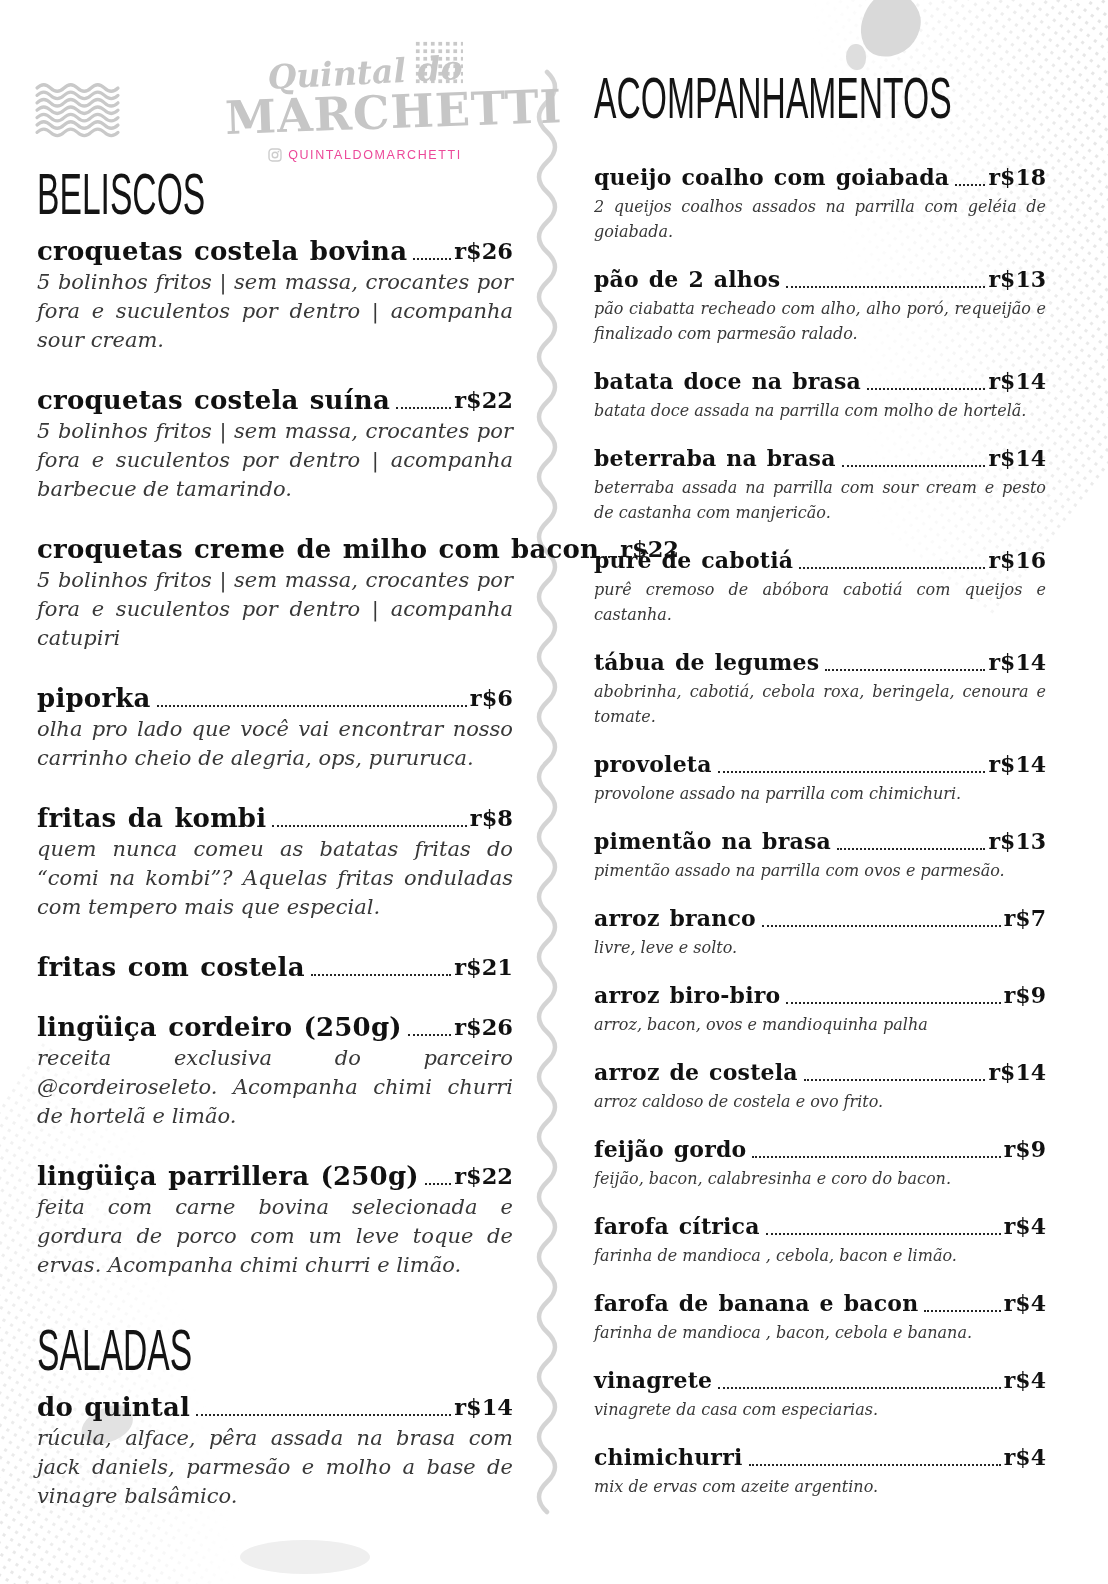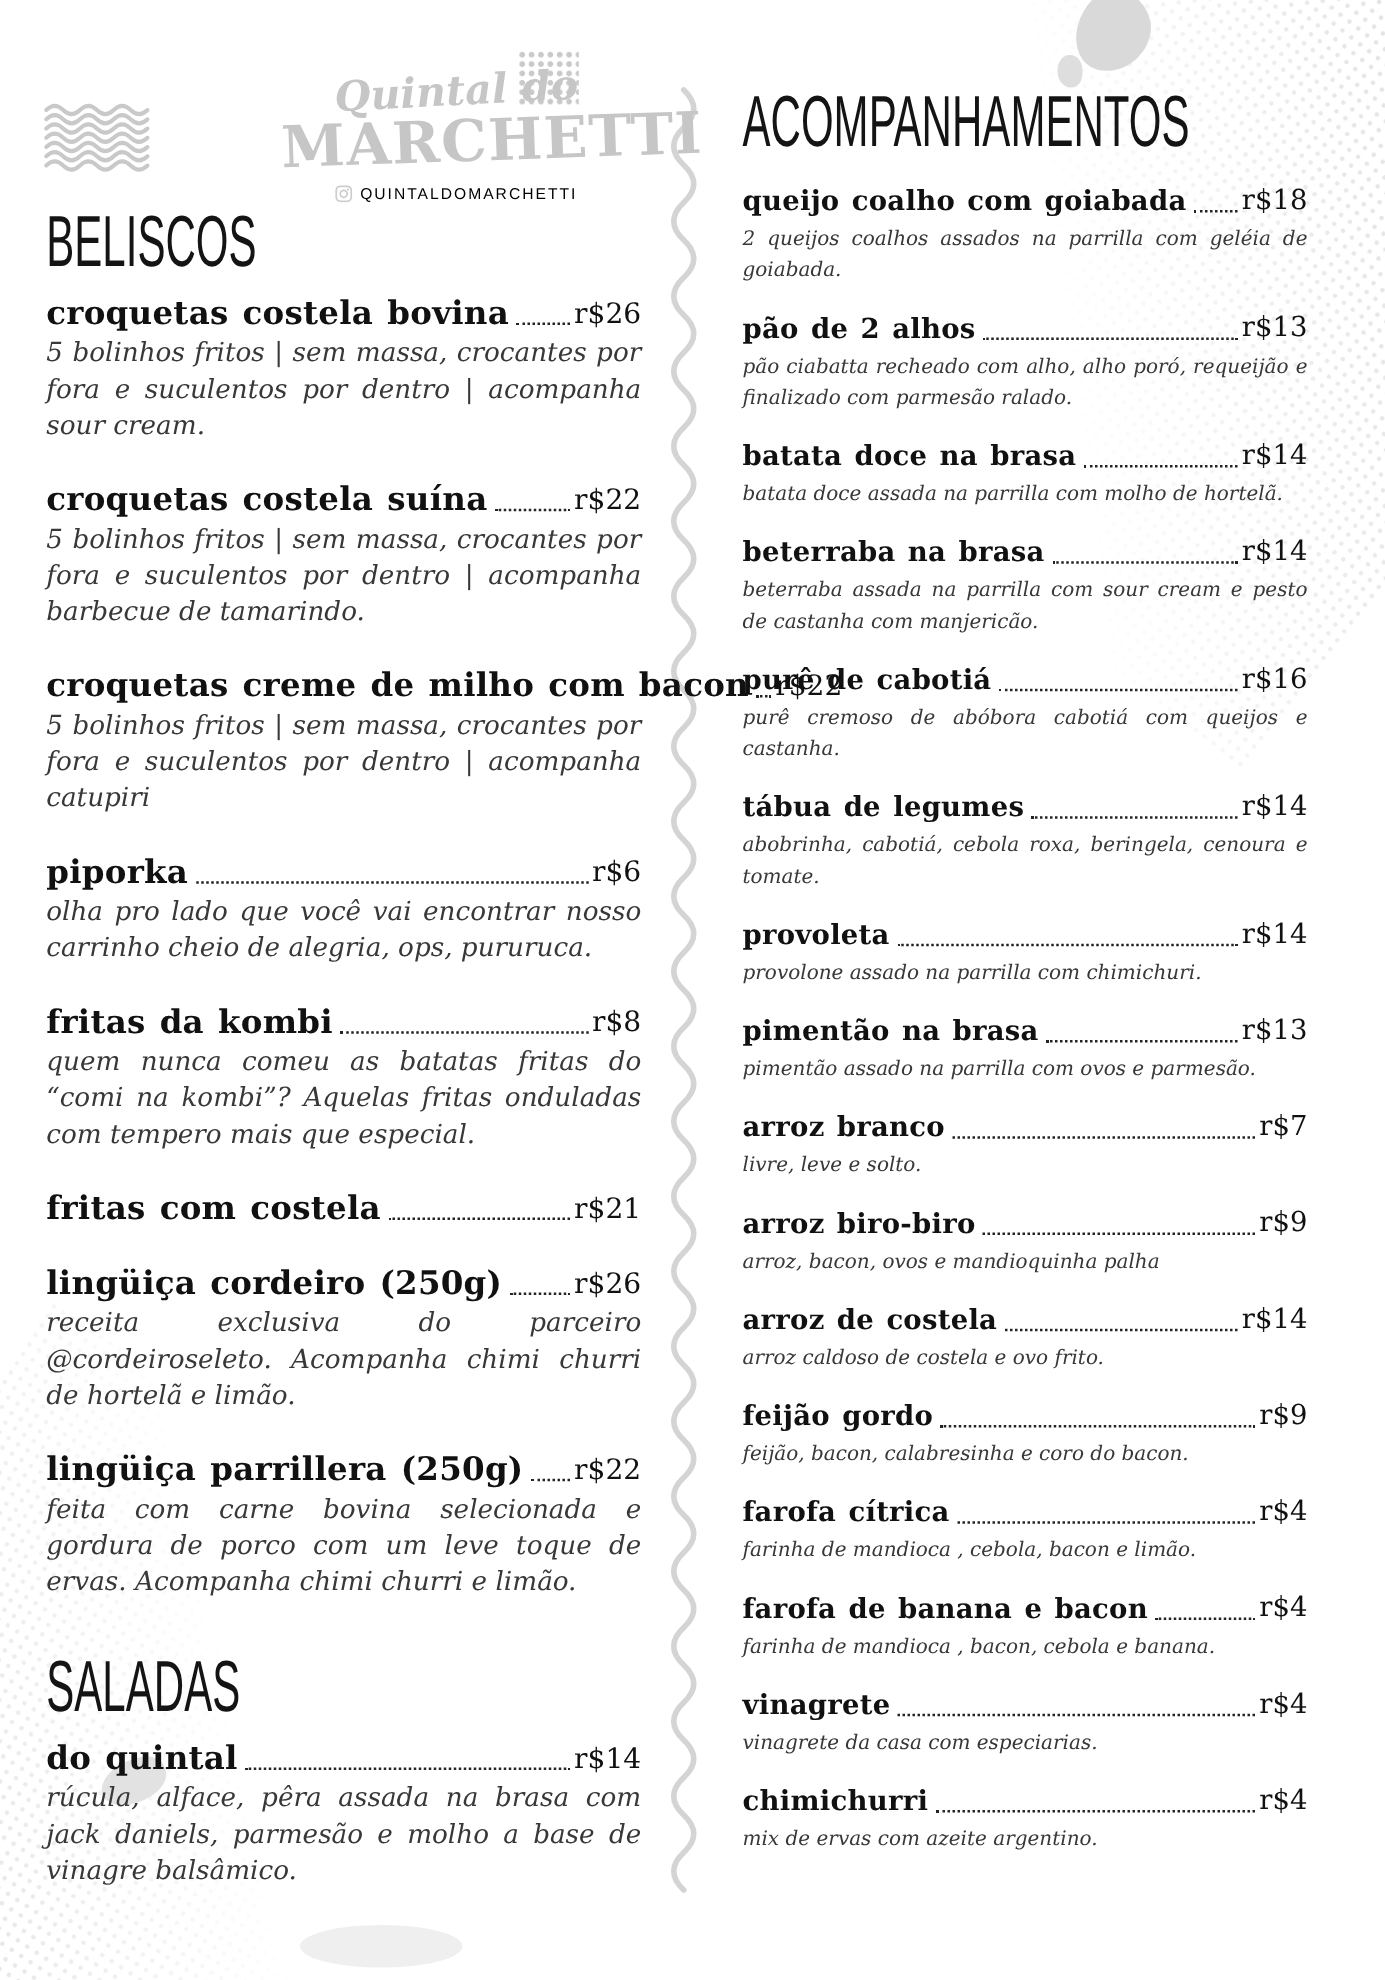--- a/index.html
+++ b/index.html
@@ -24,40 +24,40 @@
   .dotgrid{position:absolute;left:414px;top:40px;width:49px;height:44px;
       background-image:radial-gradient(circle,#c9c9c9 2.1px,transparent 2.35px);
       background-size:7.5px 7.5px;pointer-events:none;}
   .linework{position:absolute;left:0;top:0;pointer-events:none;}
 
   
   .logo{position:absolute;left:225px;top:56px;width:280px;text-align:center;color:#c6c6c6;}
   .logo-script{font-style:italic;font-weight:700;font-size:33px;line-height:34px;transform:rotate(-3deg);}
   .logo-main{font-weight:700;font-size:46px;line-height:46px;letter-spacing:1px;transform:rotate(-2deg);}
   .logo-handle{margin-top:12px;font-family:"Liberation Sans",sans-serif;font-size:12.5px;
-      letter-spacing:1.6px;color:#000000;display:flex;justify-content:center;align-items:center;gap:6px;}
+      letter-spacing:1.6px;color:#ec4899;display:flex;justify-content:center;align-items:center;gap:6px;}
 
   
   .col-left{position:absolute;left:37px;top:166px;width:476px;}
   .col-right{position:absolute;left:594px;top:70px;width:452px;}
 
   .title-wrap{height:56px;margin:0 0 14px 0;}
-  .col-right .title-wrap{margin-bottom:20px;}
+  .col-right .title-wrap{margin-bottom:36px;}
   .sec-title{font-family:"Liberation Sans",sans-serif;font-weight:400;font-size:58px;line-height:56px;
       color:#141414;transform:scaleX(0.58);transform-origin:0 100%;white-space:nowrap;}
   .saladas-gap{margin-top:42px;}
 
   
   .mi{margin-bottom:30px;}
   .col-right .mi{margin-bottom:20px;}
   .mi-row{display:flex;align-items:flex-end;line-height:30px;}
   .mi-name{font-weight:700;font-size:26px;color:#111;letter-spacing:0.2px;word-spacing:2px;white-space:nowrap;}
   .col-right .mi-name{font-size:22px;}
   .leader{flex:1 1 auto;min-width:12px;border-bottom:2.6px dotted #242424;margin:0 3px 6px 6px;}
-  .mi-price{font-weight:400;font-size:22.5px;color:#111;white-space:nowrap;text-align:center;}
+  .mi-price{font-weight:700;font-size:22.5px;color:#111;white-space:nowrap;text-align:center;}
   .col-right .mi-price{font-size:22px;}
   .mi-desc{font-style:italic;font-size:21px;line-height:29px;color:#383838;text-align:justify;margin-top:2px;}
   .col-right .mi-desc{font-size:16px;line-height:25px;}
 </style>
 </head>
 <body>
 
 <div class="page">
 
   <div class="ht ht-tr"></div>

